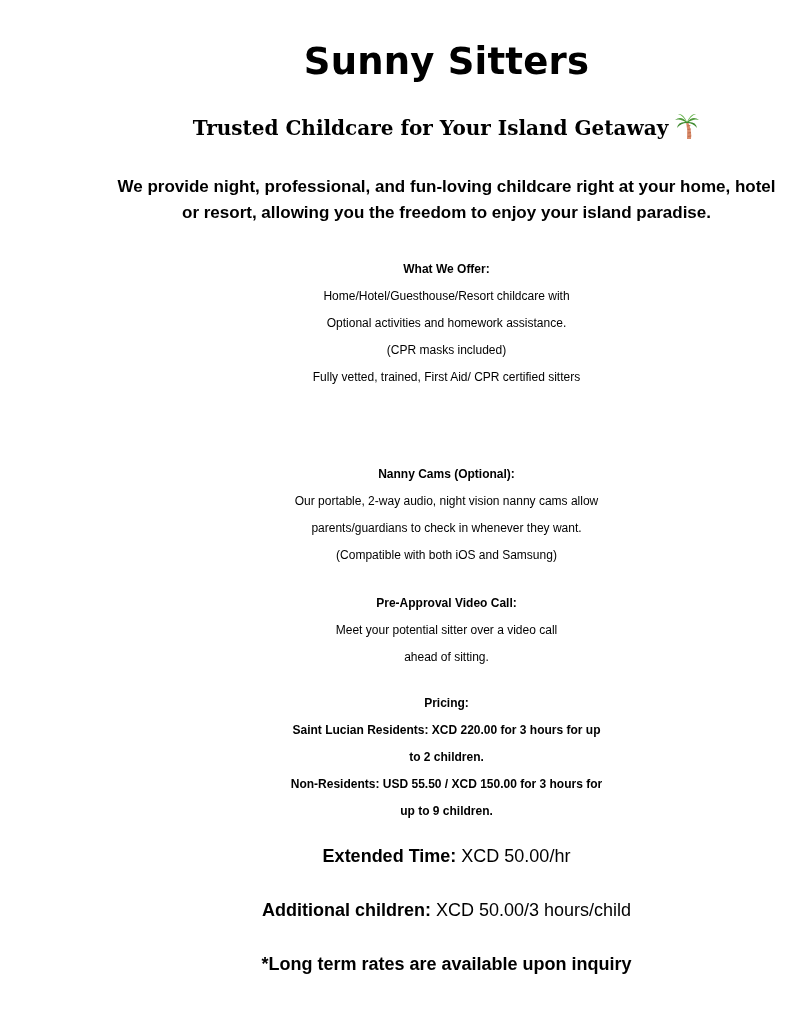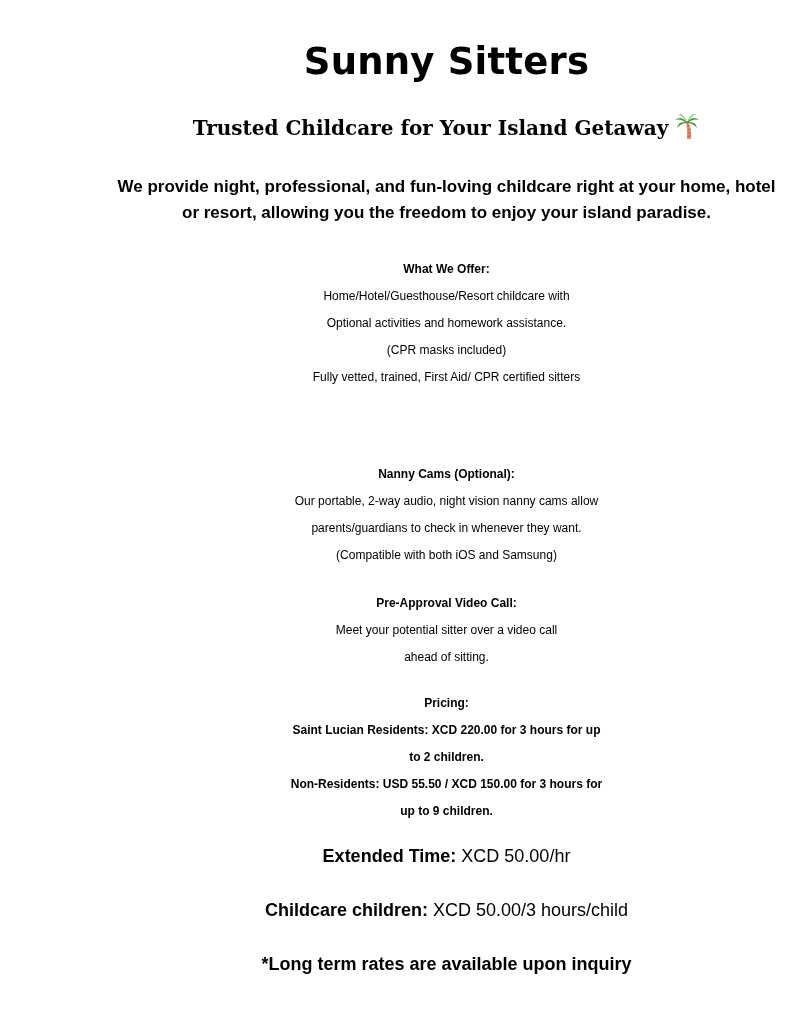--- a/index.html
+++ b/index.html
@@ -142,19 +142,19 @@
     <span class="line">Non-Residents: USD 55.50 / XCD 150.00 for 3 hours for</span>
     <span class="line">up to 9 children.</span>
   </div>
 
   <div class="single extended">
     <b>Extended Time:</b>
     <span>XCD 50.00/hr</span>
   </div>
 
   <div class="single additional">
-    <b>Childcare children:</b>
+    <b>Additional children:</b>
     <span>XCD 50.00/3 hours/child</span>
   </div>
 
   <div class="single longterm">*Long term rates are available upon inquiry</div>
 
 </div>
 
 </body></html>

